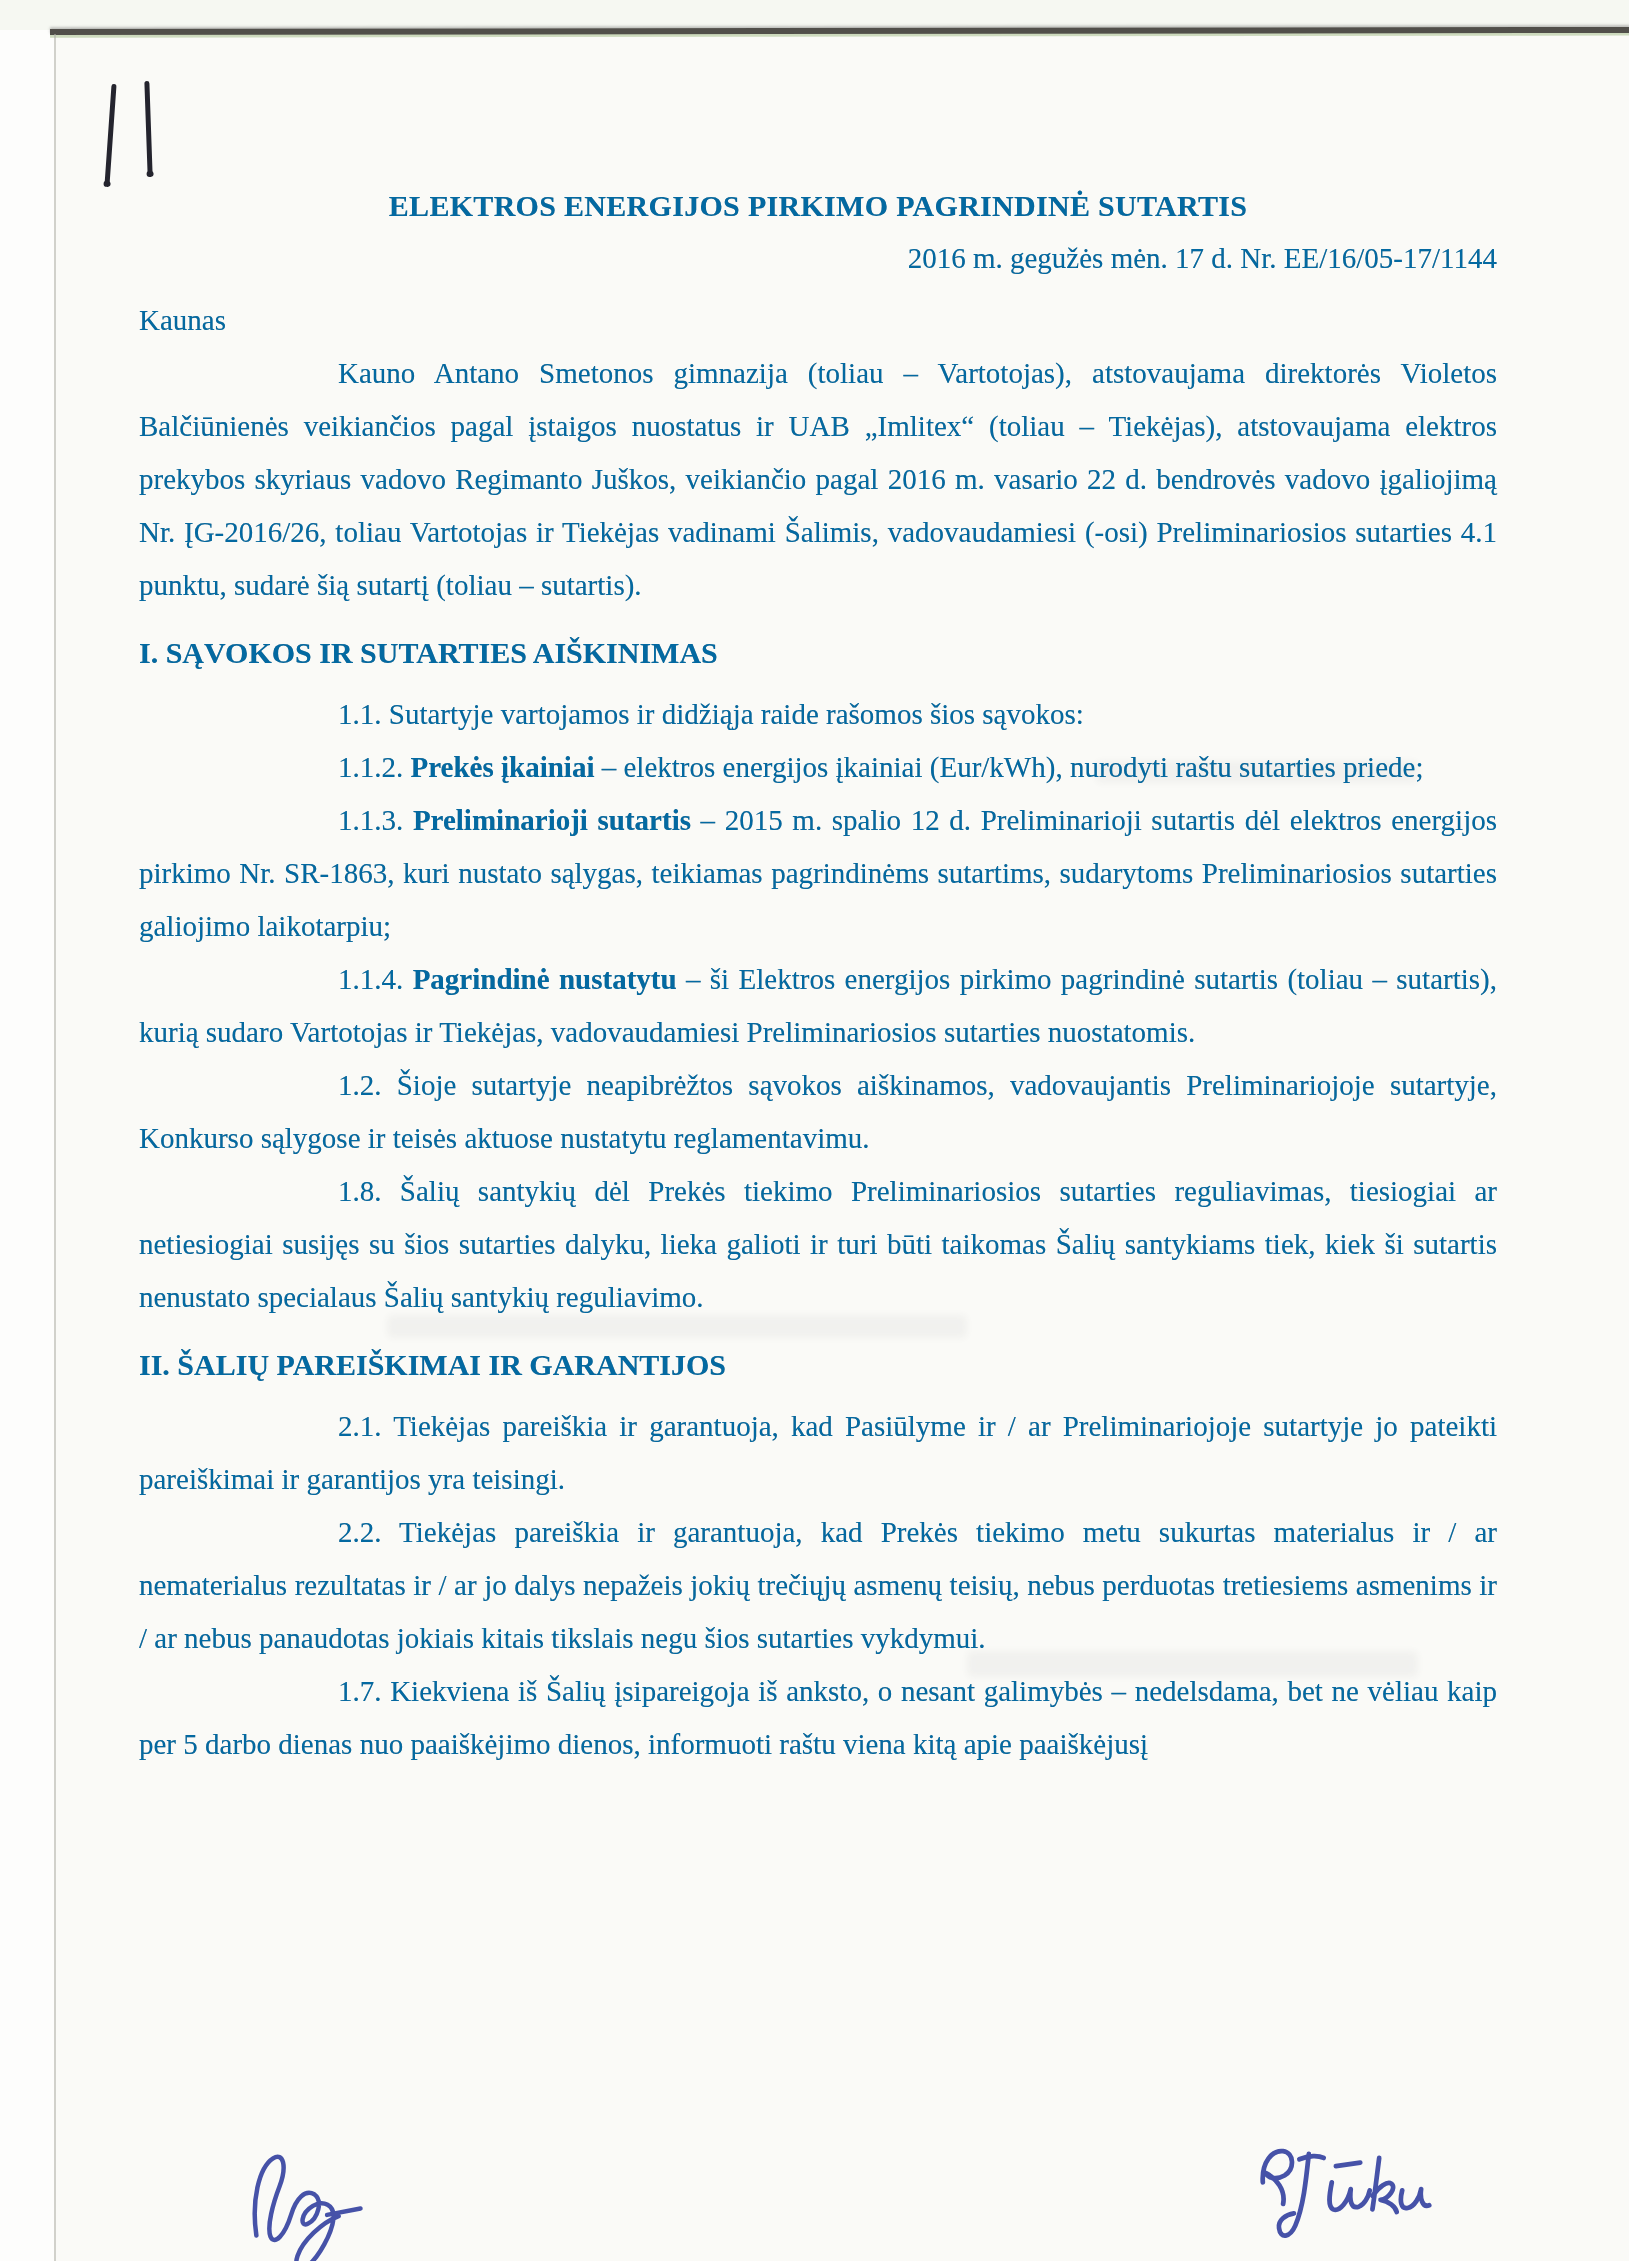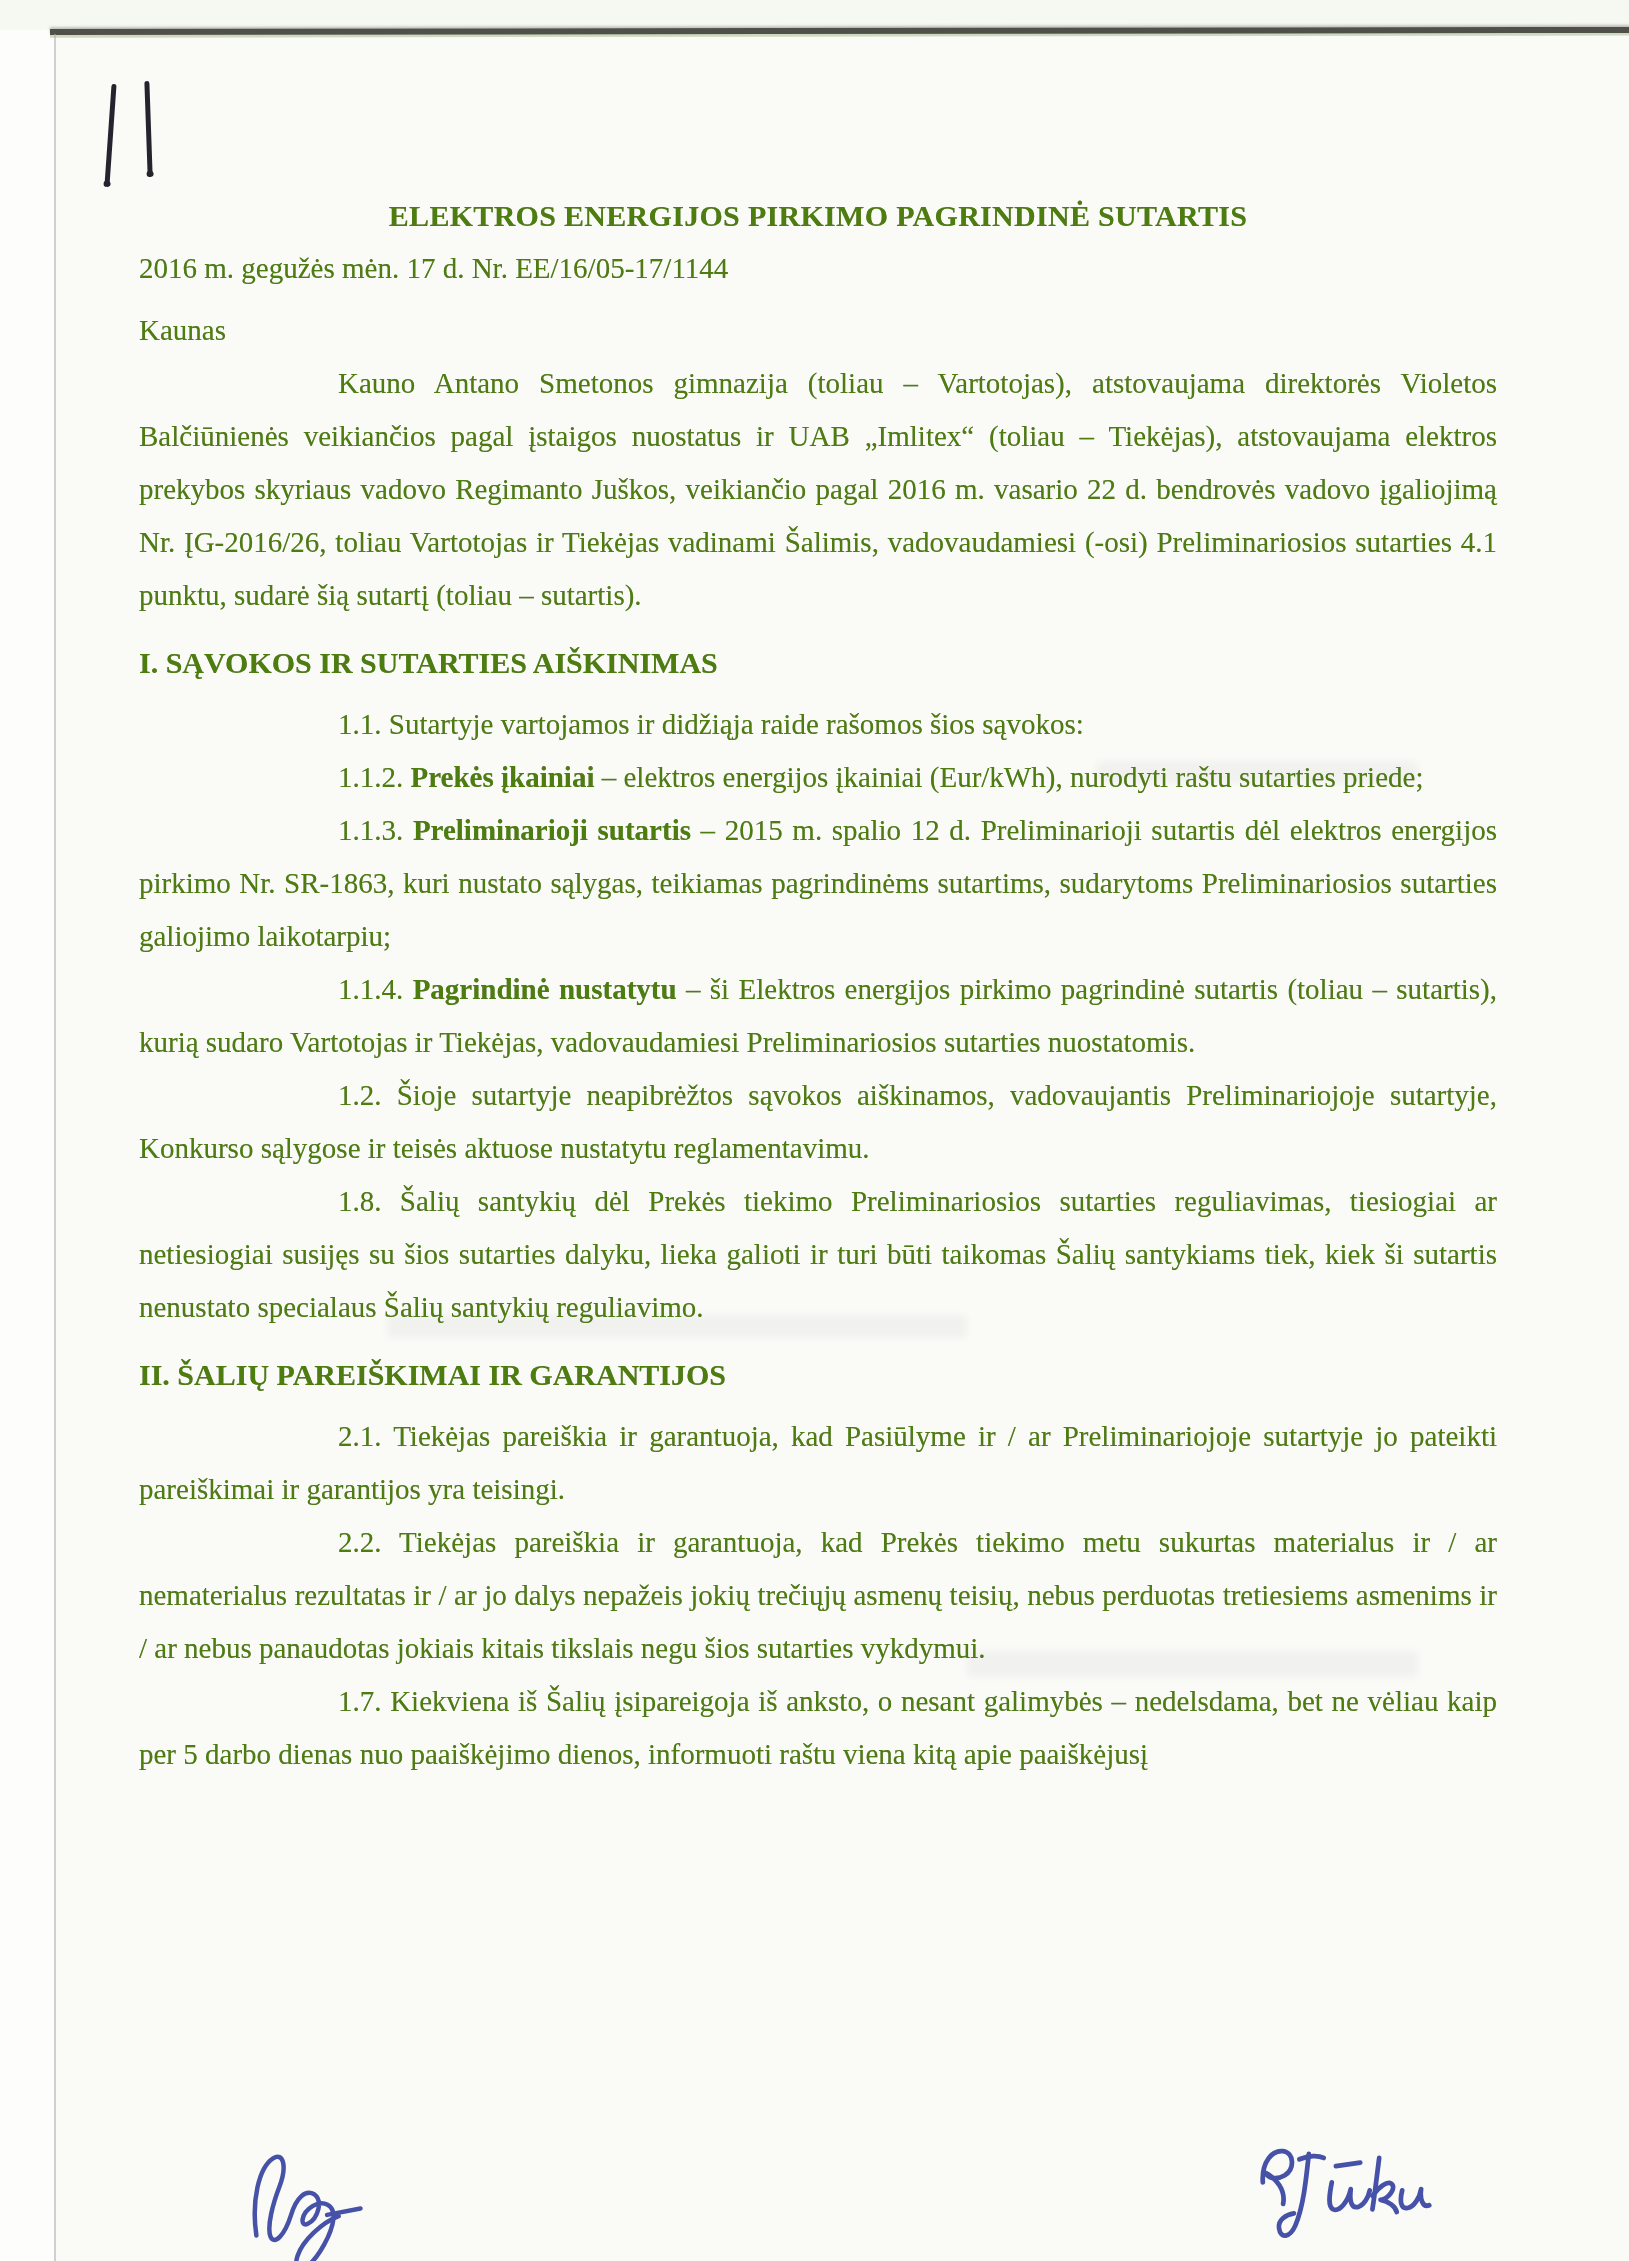--- a/index.html
+++ b/index.html
@@ -46,30 +46,30 @@
   
   .smudge {
     position: absolute; background: #3a3a40; opacity: 0.045;
     filter: blur(3.9px); border-radius: 5.2px;
   }
   .smudge-1 { left: 967px; top: 1651px; width: 451px; height: 26px; }
   .smudge-2 { left: 387px;  top: 1315px; width: 580px; height: 23px; }
   .smudge-3 { left: 1096px; top: 761px; width: 322px; height: 22px; }
 
   .content {
-    position: absolute; left: 139px; top: 189px; width: 1358px;
-    font-size: 29px; line-height: 53px; color: #4d7c0f;
+    position: absolute; left: 139px; top: 179px; width: 1358px;
+    font-size: 29px; line-height: 53px; color: #0369a1;
     text-align: justify;
     text-shadow: 0 0 0.6px rgba(25,25,35,0.35);
   }
   .title {
     text-align: center; font-weight: bold; font-size: 30px;
     letter-spacing: 0.3px;
   }
-  .subtitle { text-align: left; }
+  .subtitle { text-align: right; }
   .city { text-align: left; margin-top: 9px; }
   .para { margin: 0; }
   .indent { text-indent: 199px; }
   .first-para { margin-top: 0; }
   h2.sec-heading {
     margin: 14px 0 9px 0;
     text-align: left; font-weight: bold; font-size: 30px;
     line-height: 53px;
   }
 

